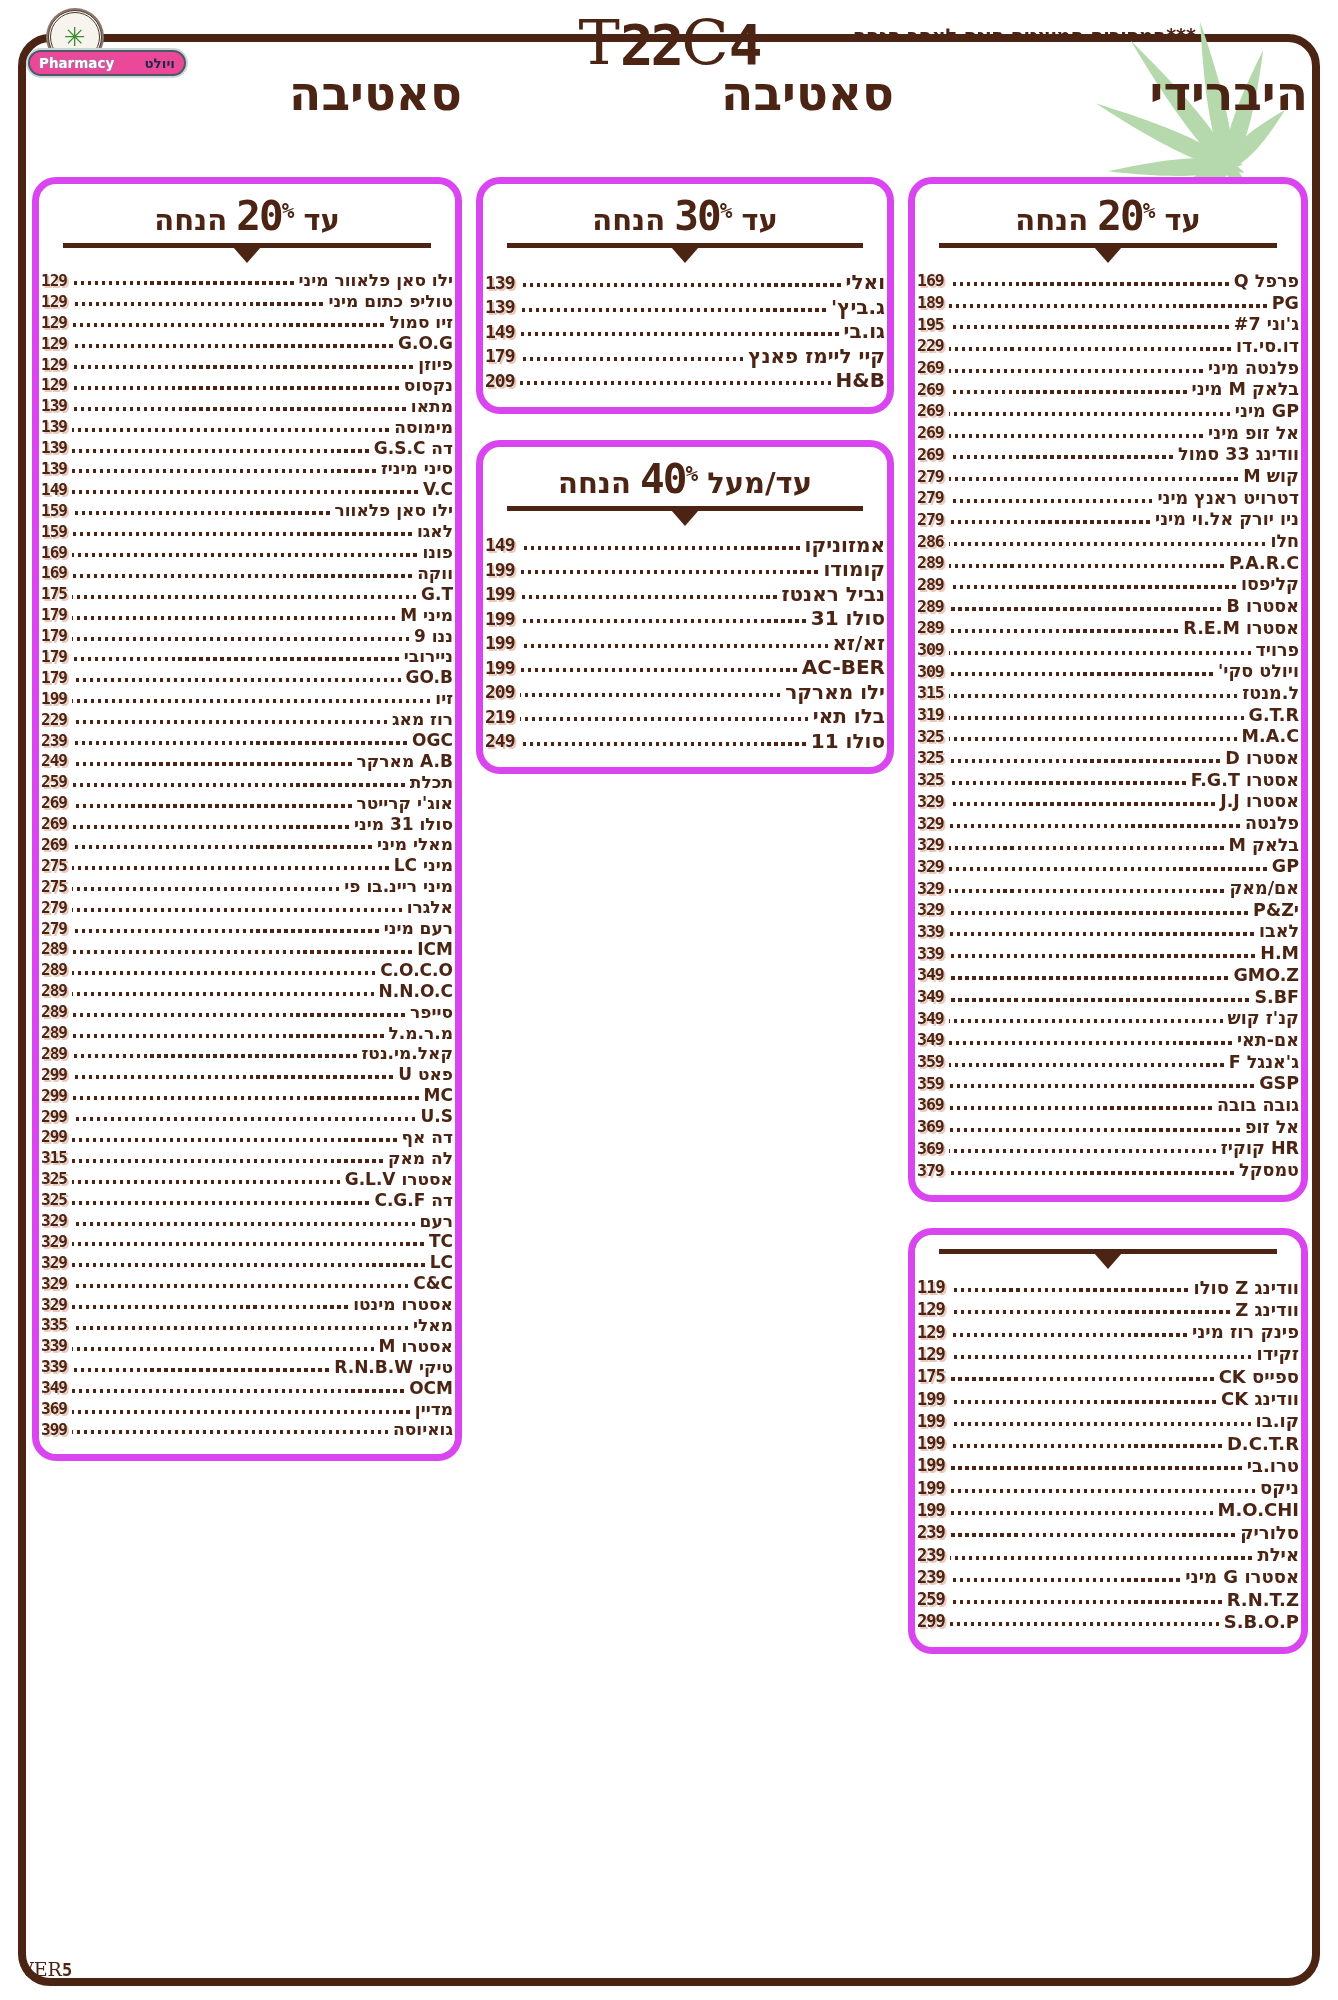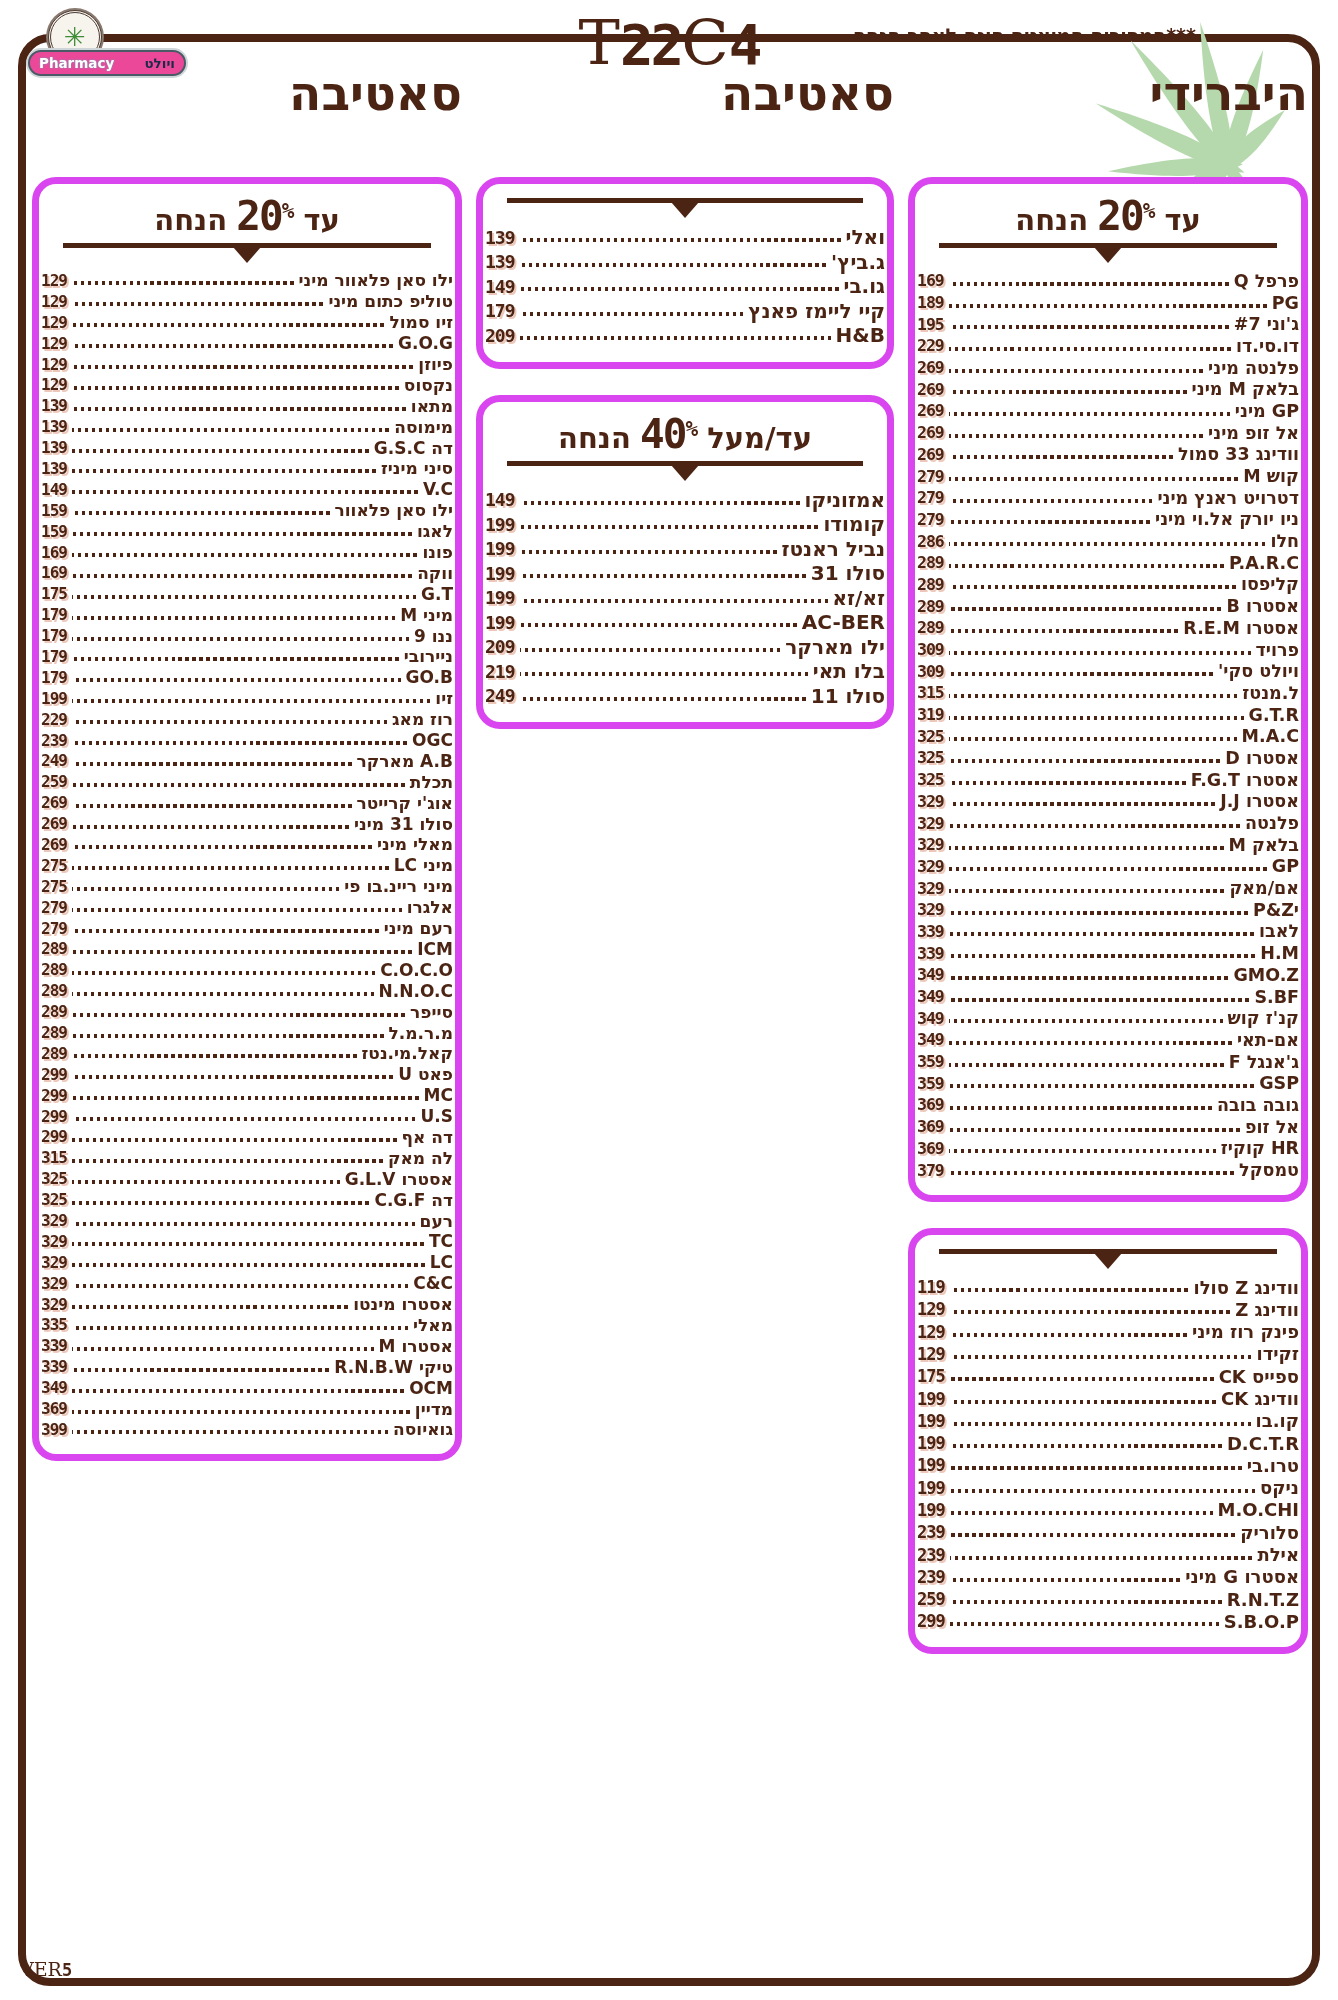--- a/index.html
+++ b/index.html
@@ -426,20 +426,25 @@
     <span class="price">299</span>
   </div>
             </div>
   </div>
         </div>
     </section>
     <section class="column col-sativa-mid">
       <h2 class="col-heading">סאטיבה</h2>
       <div class="panels">
           <div class="panel lg">
+    <div class="ph">
+      <span class="ph-pre">עד</span>
+      <span class="pct" dir="ltr"><span>30</span><span class="pct-sign">%</span></span>
+      <span class="ph-post">הנחה</span>
+    </div>
     <div class="ph-rule"></div>
     <div class="ph-tri"></div>
     <div class="list">
               <div class="row">
     <span class="name">ואלי</span>
     <span class="leader"></span>
     <span class="price">139</span>
   </div>
               <div class="row">
     <span class="name">ג.ביץ'</span>

